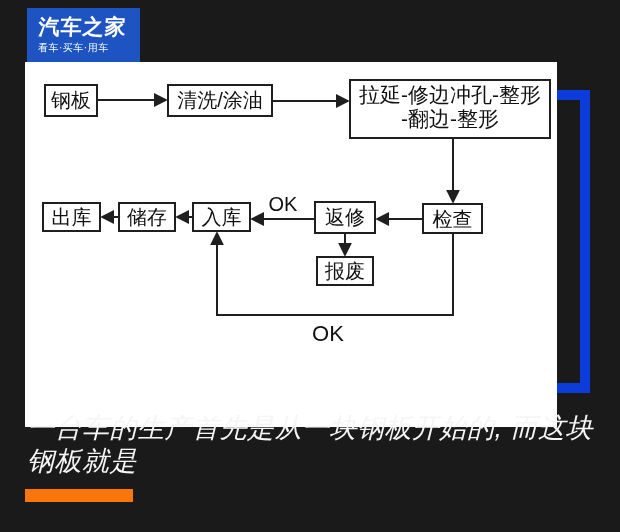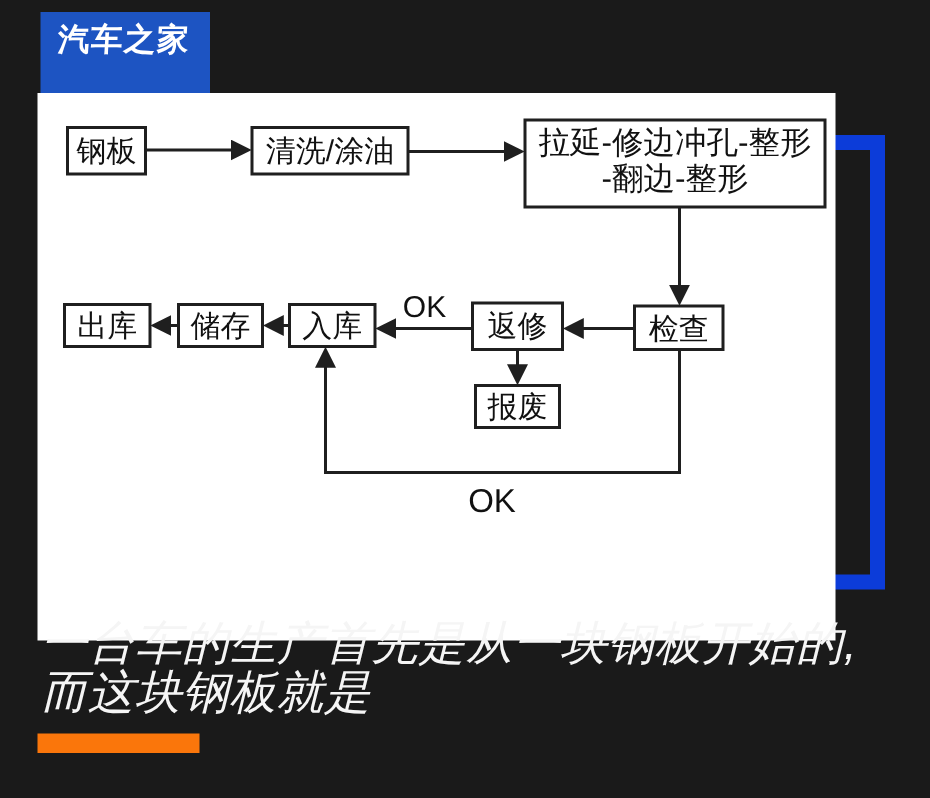--- a/index.html
+++ b/index.html
@@ -33,35 +33,36 @@
   .flow-text{
     fill:#111111;font-family:"Liberation Sans",sans-serif;
     font-size:20px;text-anchor:middle;
   }
   .flow-text-big{font-size:21px;}
   .flow-ok{font-size:20px;fill:#111111;text-anchor:middle;
     font-family:"Liberation Sans",sans-serif;}
   .flow-ok-bottom{font-size:22px;}
   .caption{
     position:absolute;left:27px;top:412px;width:580px;z-index:2;
-    color:#f5f5f5;font-size:31px;line-height:33px;font-style:italic;
+    color:#f5f5f5;font-size:27px;line-height:33px;font-style:italic;
     letter-spacing:0.5px;
   }
   .orange-bar{
     position:absolute;left:25px;top:489px;width:108px;height:13px;
     background:#fa760b;z-index:2;
   }
 </style>
 </head>
 <body>
 
 <div class="stage">
 
   <div class="logo">
     <div class="logo-title">汽车之家</div>
+    <div class="logo-subtitle">看车·买车·用车</div>
   </div>
 
   <div class="blue-frame"></div>
 
   <div class="panel">
     <svg class="flow-svg" viewBox="0 0 532 301">
       <defs>
         <marker id="arrow" viewBox="0 0 10 10" refX="8" refY="5" markerWidth="7" markerHeight="7" orient="auto-start-reverse">
           <path d="M0,0 L10,5 L0,10 z" fill="#1f1f1f"></path>
         </marker>

